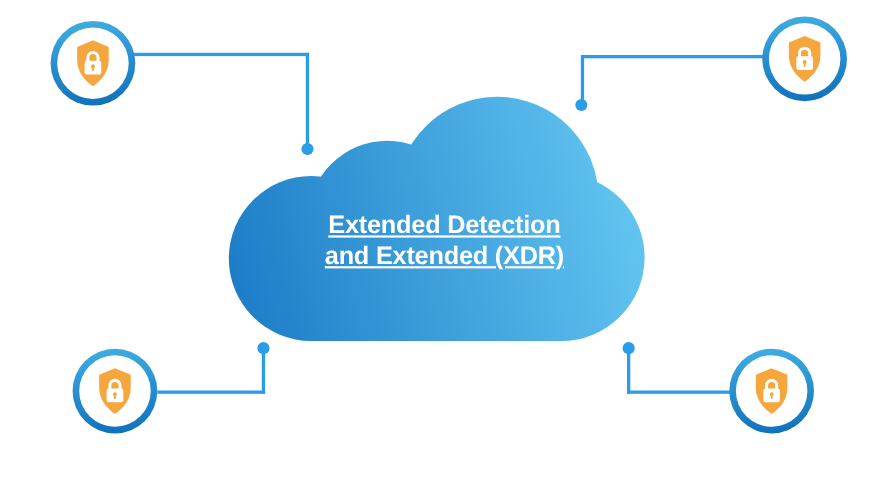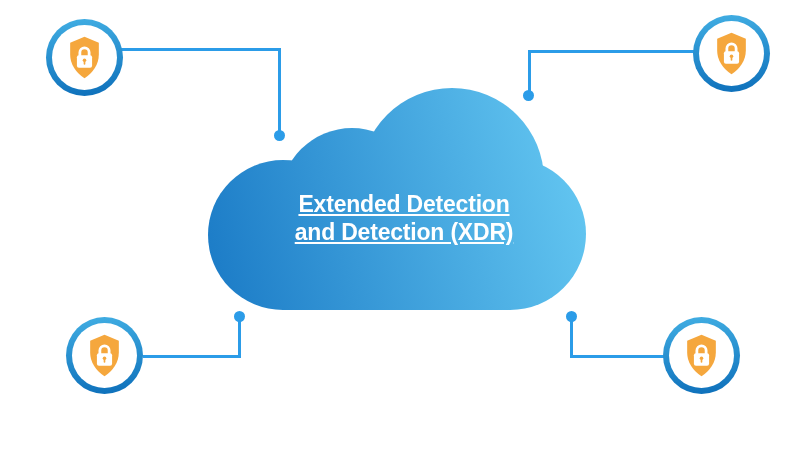--- a/index.html
+++ b/index.html
@@ -76,21 +76,21 @@
       <circle cx="283" cy="235" r="75"></circle>
       <circle cx="352" cy="200" r="72"></circle>
       <circle cx="452" cy="180" r="92"></circle>
       <circle cx="510" cy="234" r="76"></circle>
       <rect x="283" y="235" width="227" height="75"></rect>
     </g>
   </svg>
 
   <div class="cloud-label">
     <div>Extended Detection</div>
-    <div>and Detection (XDR)</div>
+    <div>and Extended (XDR)</div>
   </div>
 
   <div class="line seg-tl-h"></div>
   <div class="line seg-tl-v"></div>
   <div class="dot dot-tl"></div>
 
   <div class="line seg-tr-h"></div>
   <div class="line seg-tr-v"></div>
   <div class="dot dot-tr"></div>
 

